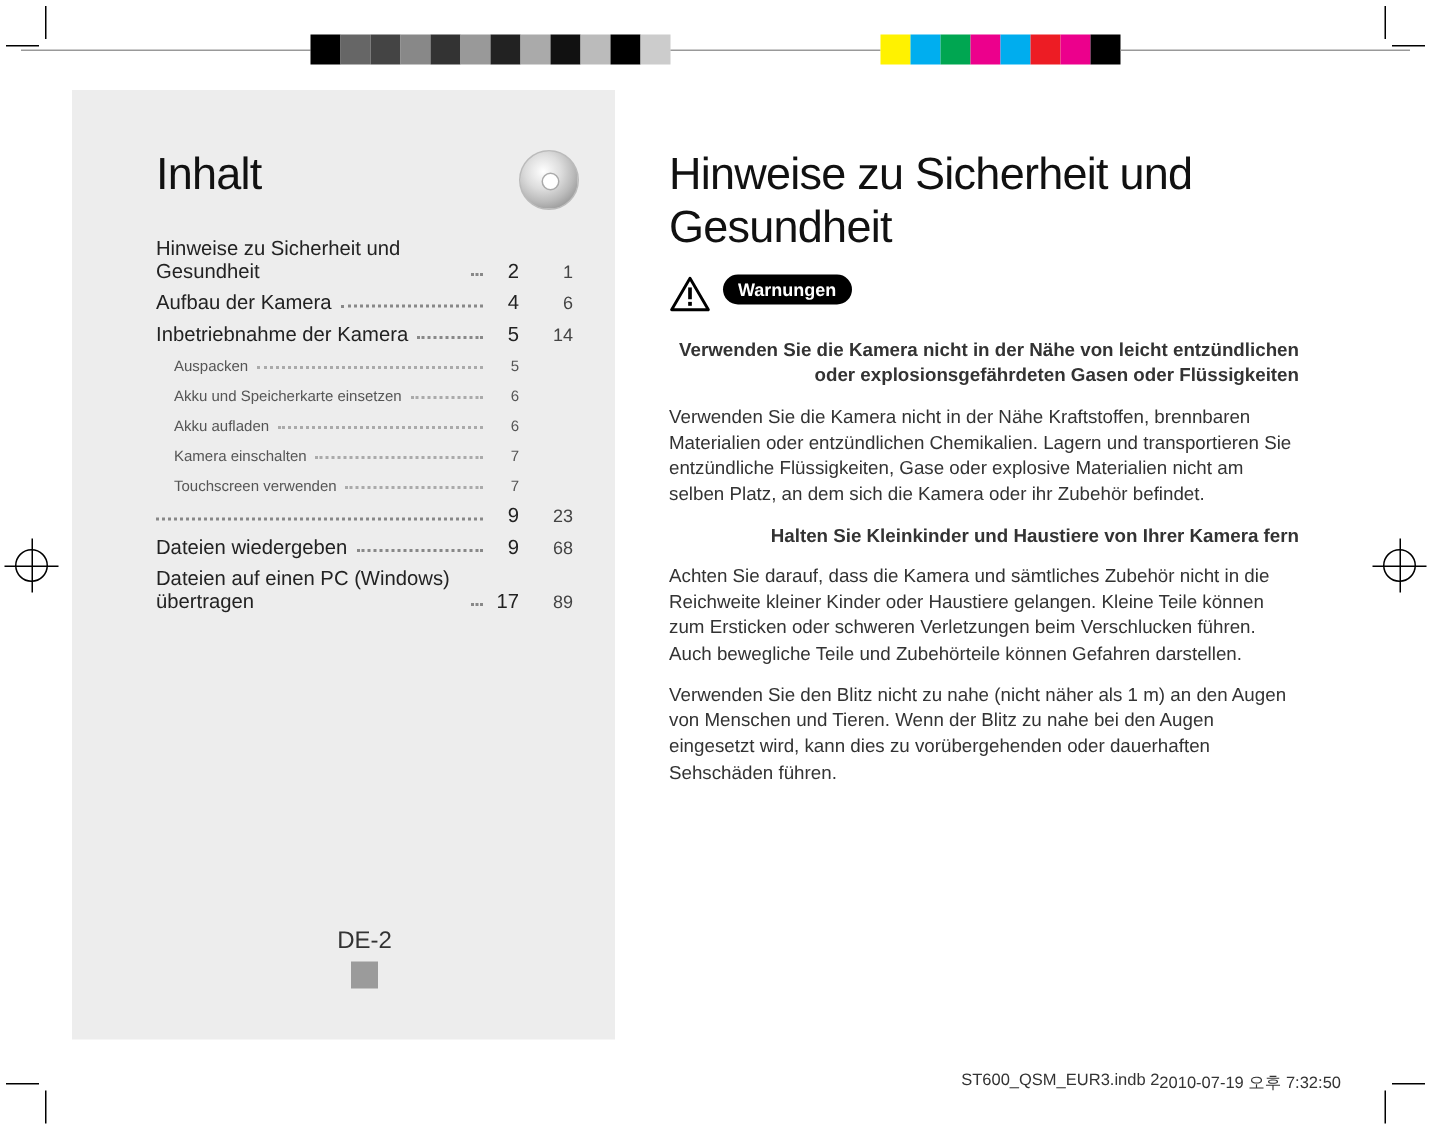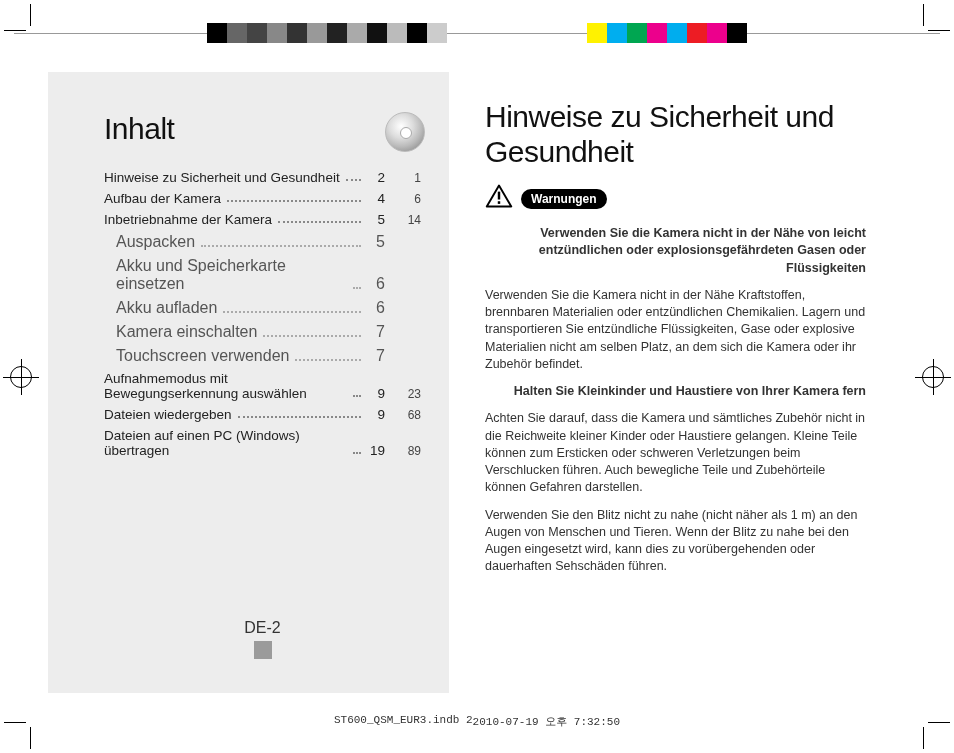--- a/index.html
+++ b/index.html
@@ -59,27 +59,26 @@
 
   
   .page {
     position:absolute;
     top:60px; left:48px; right:48px; bottom:60px;
     display:flex;
     gap: 36px;
   }
 
   .left-col {
-    width: 401px;
+    width: 362px;
     background:#ededed;
     padding: 40px 28px 28px 56px;
     position:relative;
     display:flex;
     flex-direction:column;
-    margin-top:12px;
   }
   .right-col {
     flex:1;
     padding: 40px 40px 0 0;
   }
 
   h1.title {
     font-size: 30px;
     font-weight: 400;
     color:#111;
@@ -100,52 +99,52 @@
   }
 
   .toc { font-size:13.5px; color:#222; }
   .toc-row { display:flex; align-items:flex-end; margin-bottom:6px; gap:6px; }
   .toc-row .label { }
   .toc-row .dots {
     flex:1; border-bottom:2px dotted #888; margin-bottom:4px; min-width:8px;
   }
   .toc-row .pg { min-width:18px; text-align:right; }
   .toc-row .ext { min-width:30px; text-align:right; color:#444; font-size:12px; }
-  .toc-row.sub { font-size:16px; color:#555; padding-left:12px; }
+  .toc-row.sub { font-size:10px; color:#555; padding-left:12px; }
   .toc-row.sub .dots { border-bottom:2px dotted #aaa; }
 
   .page-num {
     margin-top:auto;
     font-size:16px;
     color:#333;
     text-align:center;
     padding-bottom:6px;
   }
   .page-num-mark {
     width:18px; height:18px; background:#9b9b9b; margin:4px auto 0;
   }
 
-  .warn-row { display:flex; align-items:flex-end; gap:8px; margin-bottom:16px; }
+  .warn-row { display:flex; align-items:flex-start; gap:8px; margin-bottom:16px; }
   .warn-icon {
     width:28px; height:26px; position:relative;
   }
   .warn-icon svg { width:100%; height:100%; }
   .warn-pill {
     background:#000; color:#fff; font-size:12px; font-weight:700;
     padding:3px 10px; border-radius:10px;
   }
 
   .body-text { font-size:12.5px; line-height:1.38; color:#333; }
   .body-text p { margin-bottom:10px; }
   .body-text .bold { font-weight:700;text-align:right; }
 
   .footer {
     position:absolute; bottom:24px; left:60px; right:60px;
-    display:flex; justify-content:center;
-    font-size:11px; color:#333; font-family: Liberation Mono, monospace;
+    display:flex; justify-content:flex-end;
+    font-size:11px; color:#333; font-family: Liberation Sans, sans-serif;
   }
 </style>
 </head>
 <body>
 
 <div class="reg-bar">
   <span class="line"></span>
   <span class="swatches" id="sw-left">
       <span class="sw" style="background: rgb(0, 0, 0);"></span>
       <span class="sw" style="background: rgb(102, 102, 102);"></span>
@@ -230,35 +229,34 @@
           <span class="pg">7</span>
           <span class="ext">&nbsp;</span>
         </div>
         <div class="toc-row sub">
           <span class="label">Touchscreen verwenden</span>
           <span class="dots"></span>
           <span class="pg">7</span>
           <span class="ext">&nbsp;</span>
         </div>
         <div class="toc-row">
-          <span class="label">Aufnahmemodus mit Bewegungserkennung auswählen</span>
           <span class="dots"></span>
           <span class="pg">9</span>
           <span class="ext">23</span>
         </div>
         <div class="toc-row">
           <span class="label">Dateien wiedergeben</span>
           <span class="dots"></span>
           <span class="pg">9</span>
           <span class="ext">68</span>
         </div>
         <div class="toc-row">
           <span class="label">Dateien auf einen PC (Windows) übertragen</span>
           <span class="dots"></span>
-          <span class="pg">19</span>
+          <span class="pg">17</span>
           <span class="ext">89</span>
         </div>
       </div>
 
     <div class="page-num">
       <span>DE-2</span>
       <div class="page-num-mark"></div>
     </div>
   </div>
 

